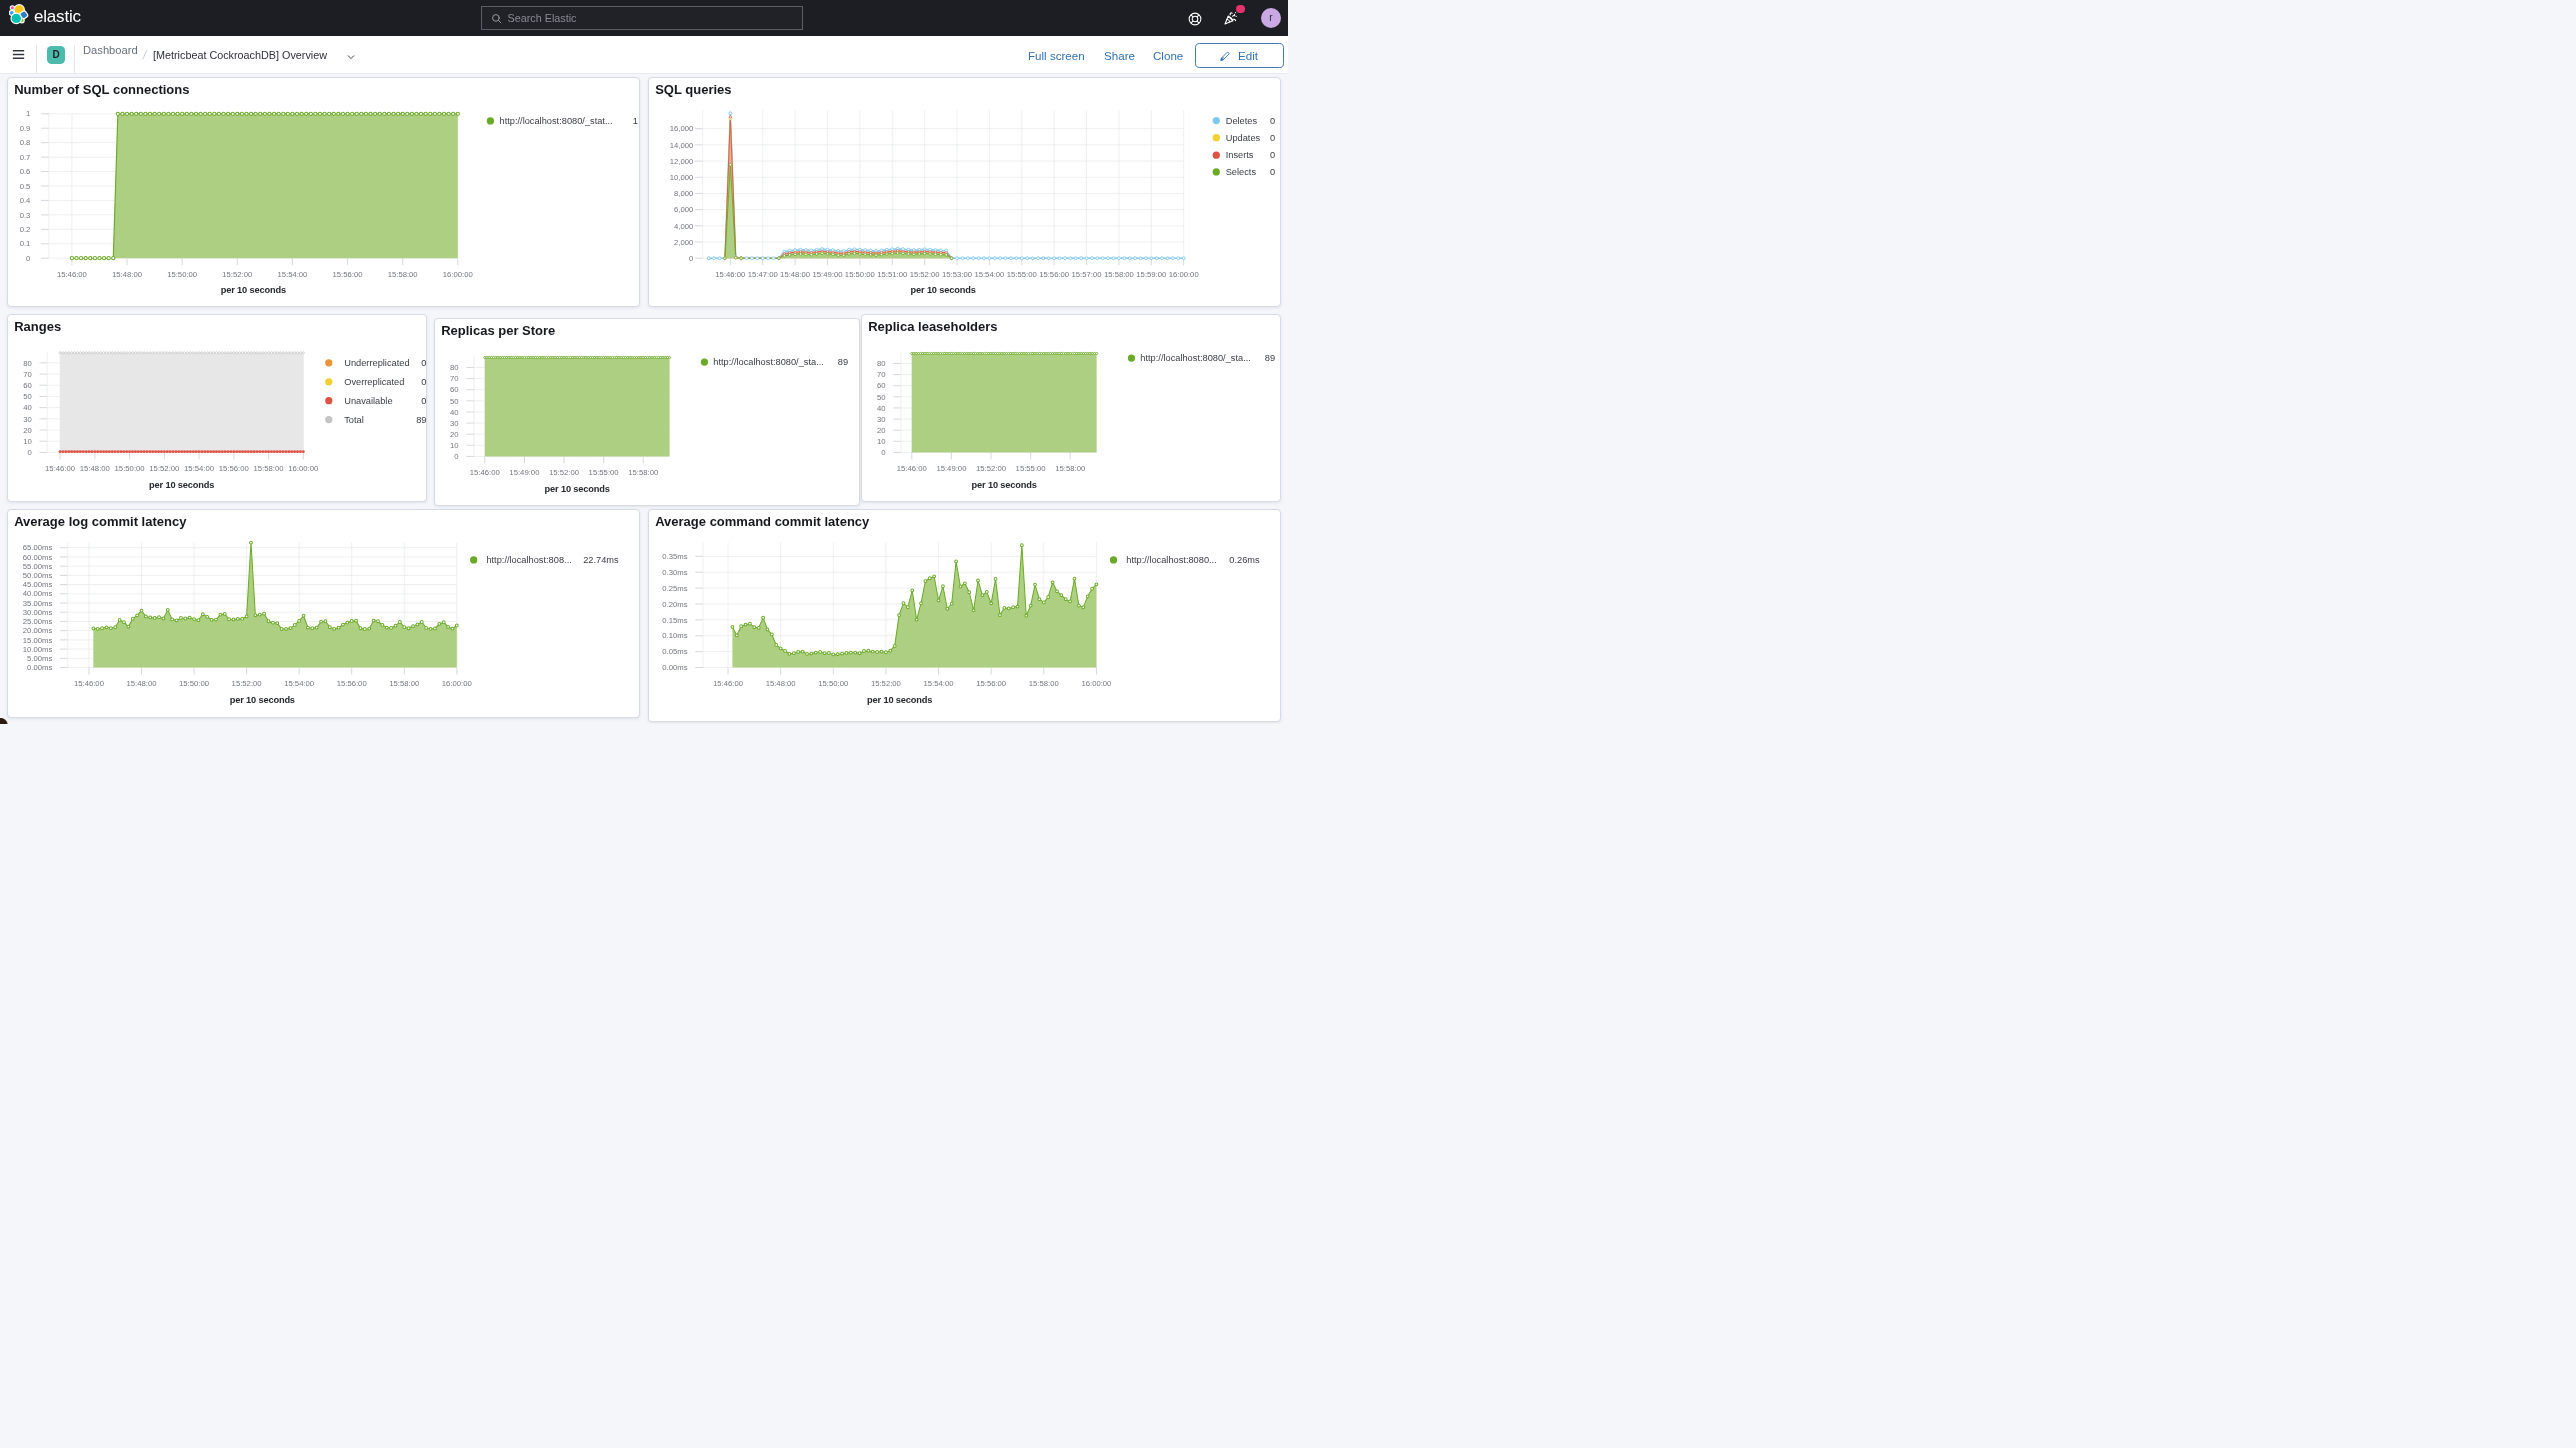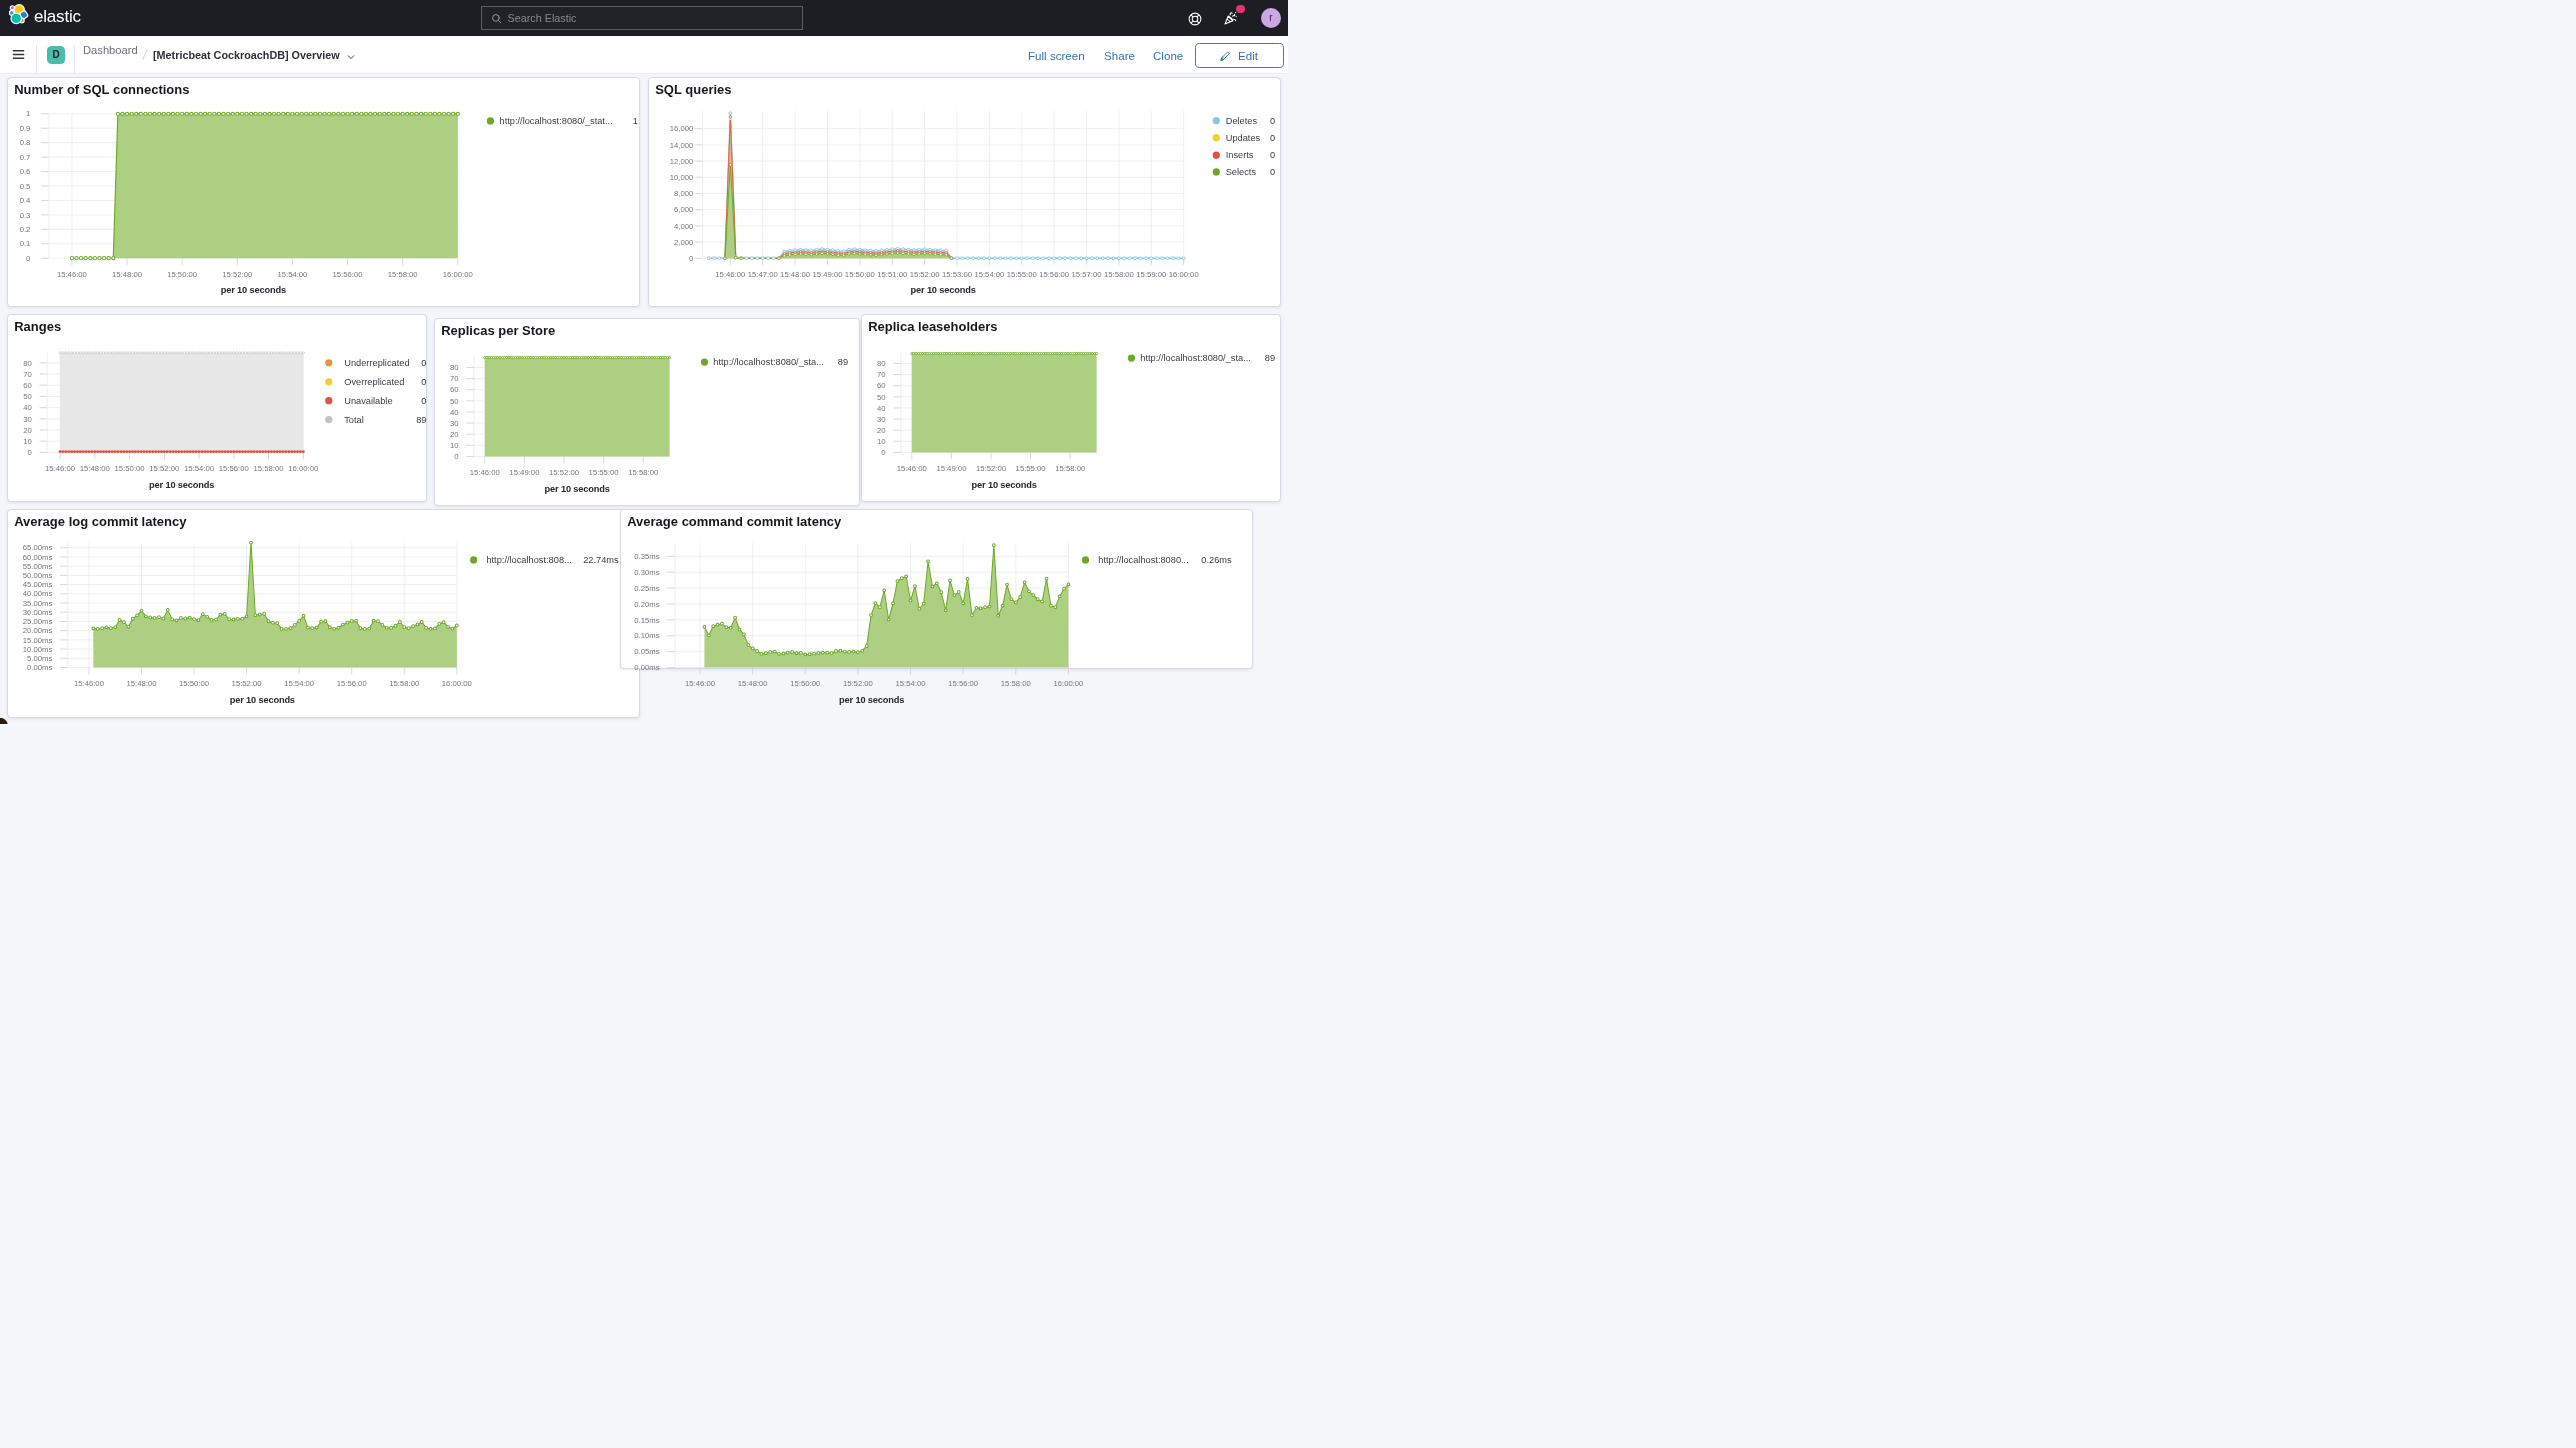--- a/index.html
+++ b/index.html
@@ -10,21 +10,21 @@
 .search .si { position:absolute; left:8.5px; top:6.2px; }
 .search .ph { position:absolute; left:25.5px; top:5.4px; font-size:10.8px; color:#878b94; }
 .avatar { position:absolute; left:1261px; top:8px; width:20px; height:20px; border-radius:50%; background:#c9a8e4; color:#2a2e35; font-size:10px; text-align:center; line-height:20px; }
 .pinkdot { position:absolute; left:1236px; top:4.6px; width:8.5px; height:8.5px; border-radius:50%; background:#e6336e; }
 .nav { position:absolute; left:0; top:36px; width:100%; height:38px; background:#fff; border-bottom:0.8px solid #e7eaf1; }
 .nav .ham { position:absolute; left:12px; top:12.3px; }
 .nav .sep { position:absolute; top:9.3px; width:0.8px; height:28.5px; background:#e3e6ef; }
 .dbadge { position:absolute; left:47px; top:9.6px; width:18px; height:18px; border-radius:4.6px; background:#4dbbab; color:#1f2328; font-weight:700; font-size:10px; text-align:center; line-height:18px; }
 .bc1 { position:absolute; left:83px; top:44px; font-size:11.2px; color:#69707d; }
 .slash { position:absolute; left:143px; top:48px; font-size:12.3px; color:#cbd1db; transform:skewX(-12deg); }
-.bc2 { position:absolute; left:153px; top:49px; font-size:10.8px; font-weight:700; color:#2e3138; }
+.bc2 { position:absolute; left:153px; top:49px; font-size:10.8px; font-weight:400; color:#2e3138; }
 .chev { position:absolute; left:346px; top:51px; }
 .navlink { position:absolute; top:49px; font-size:11.6px; color:#3371b3; }
 .editbtn { position:absolute; left:1195px; top:43px; width:89px; height:25px; border:0.8px solid #4079b6; border-radius:4.6px; background:#fff; color:#3371b3; font-size:11.6px;text-decoration:underline; }
 .editbtn .pi { position:absolute; left:23px; top:5.8px; }
 .editbtn .et { position:absolute; left:42px; top:5px; }
 .panel { position:absolute; background:#fff; border:0.8px solid #d5dae4; border-radius:3.9px; box-shadow:0 1.5px 3.1px -0.8px rgba(110,120,140,0.14); }
 .ptitle { position:absolute; left:6.2px; top:3.9px; font-size:13px; font-weight:700; color:#16181d; }
 .chart { position:absolute; left:0; top:0; }
 .chart svg { display:block; }
 text { font-family:"Liberation Sans",sans-serif; }
@@ -1211,21 +1211,21 @@
         <circle class="mg" cx="565.08" cy="145.21" r="1.8"></circle>
         <circle class="mg" cx="570.76" cy="151.18" r="1.8"></circle>
         <circle class="mg" cx="576.44" cy="153.57" r="1.8"></circle>
         <circle class="mg" cx="582.12" cy="149.51" r="1.8"></circle>
         <circle cx="604" cy="64.5" r="4.7" fill="#6baa27"></circle>
         <text class="lg" x="620.5" y="68.7">http://localhost:808...</text>
         <text class="lg" text-anchor="end" x="792" y="68.7">22.74ms</text>
       </svg>
     </div>
   </div>
-<div class="panel" style="left:620px;top:509px;width:633px;height:160px">
+<div class="panel" style="left:648px;top:509px;width:633px;height:213px">
     <div class="ptitle">Average command commit latency</div>
     <div class="chart">
       <svg width="633" height="209" viewBox="0 0 821 270.5">
         <line class="st" x1="60" y1="204" x2="70" y2="204"></line>
         <line class="g" x1="70" y1="204" x2="580.32" y2="204"></line>
         <line class="st" x1="60" y1="183.4" x2="70" y2="183.4"></line>
         <line class="g" x1="70" y1="183.4" x2="580.32" y2="183.4"></line>
         <line class="st" x1="60" y1="162.8" x2="70" y2="162.8"></line>
         <line class="g" x1="70" y1="162.8" x2="580.32" y2="162.8"></line>
         <line class="st" x1="60" y1="142.2" x2="70" y2="142.2"></line>

